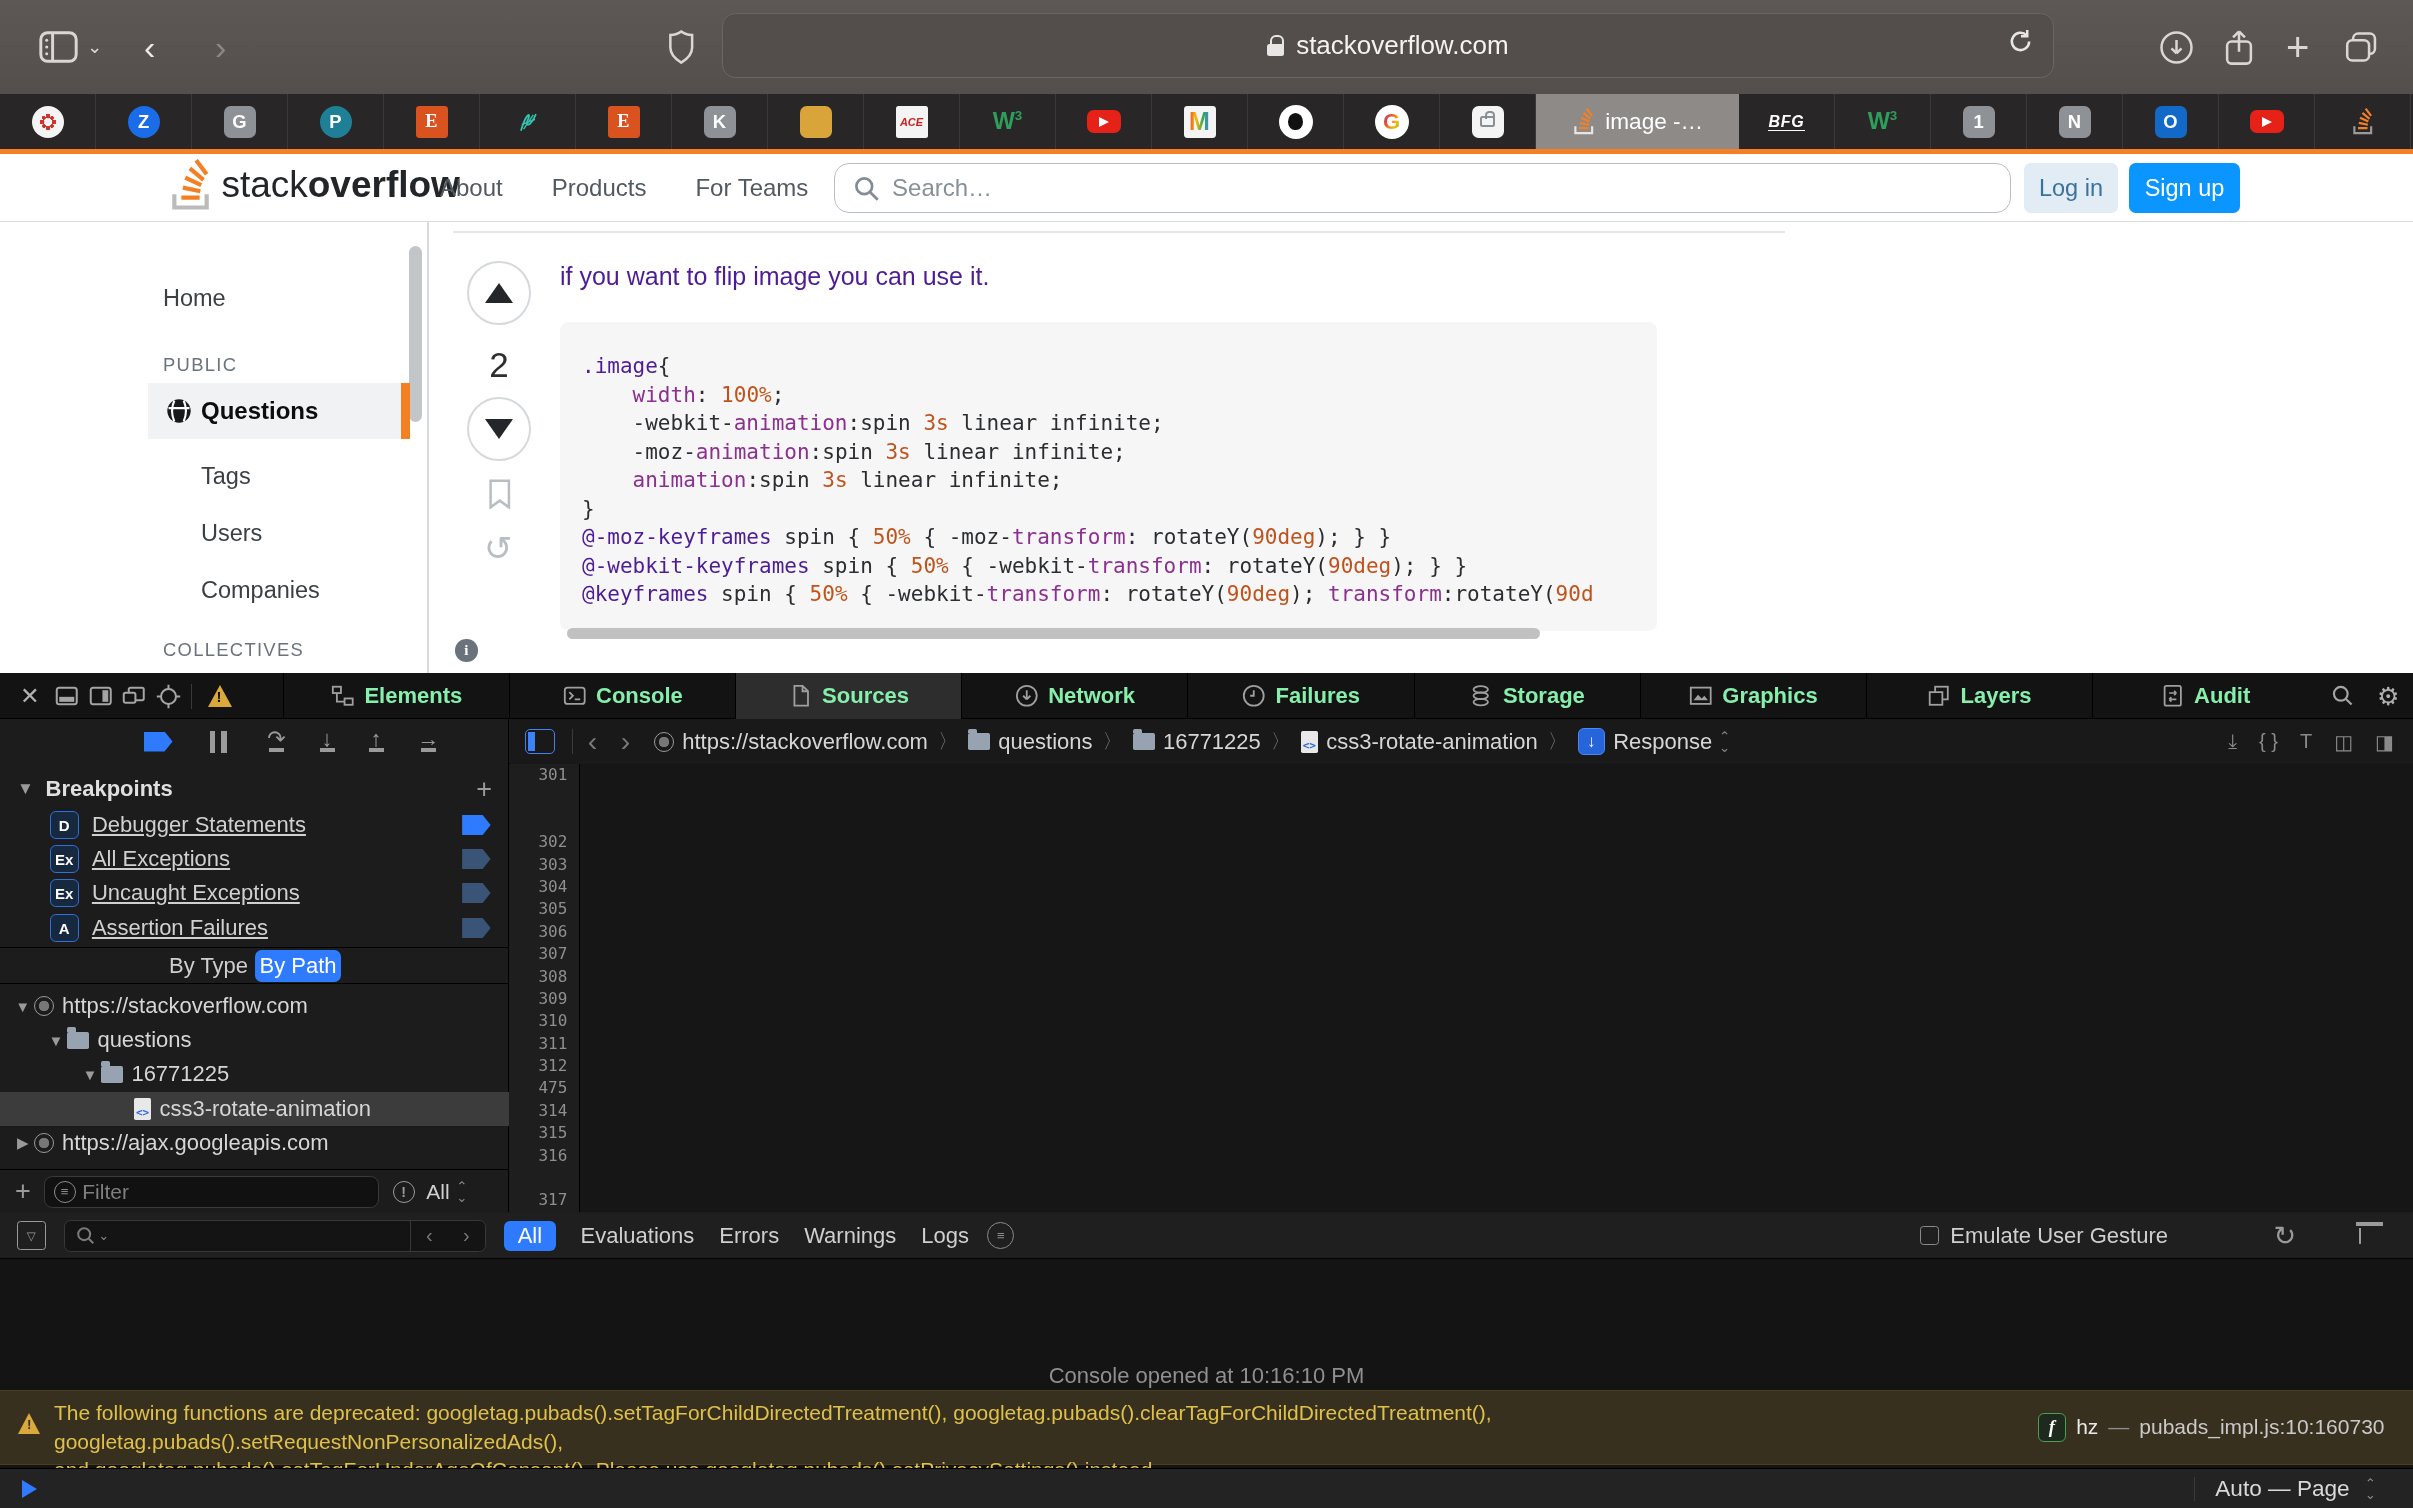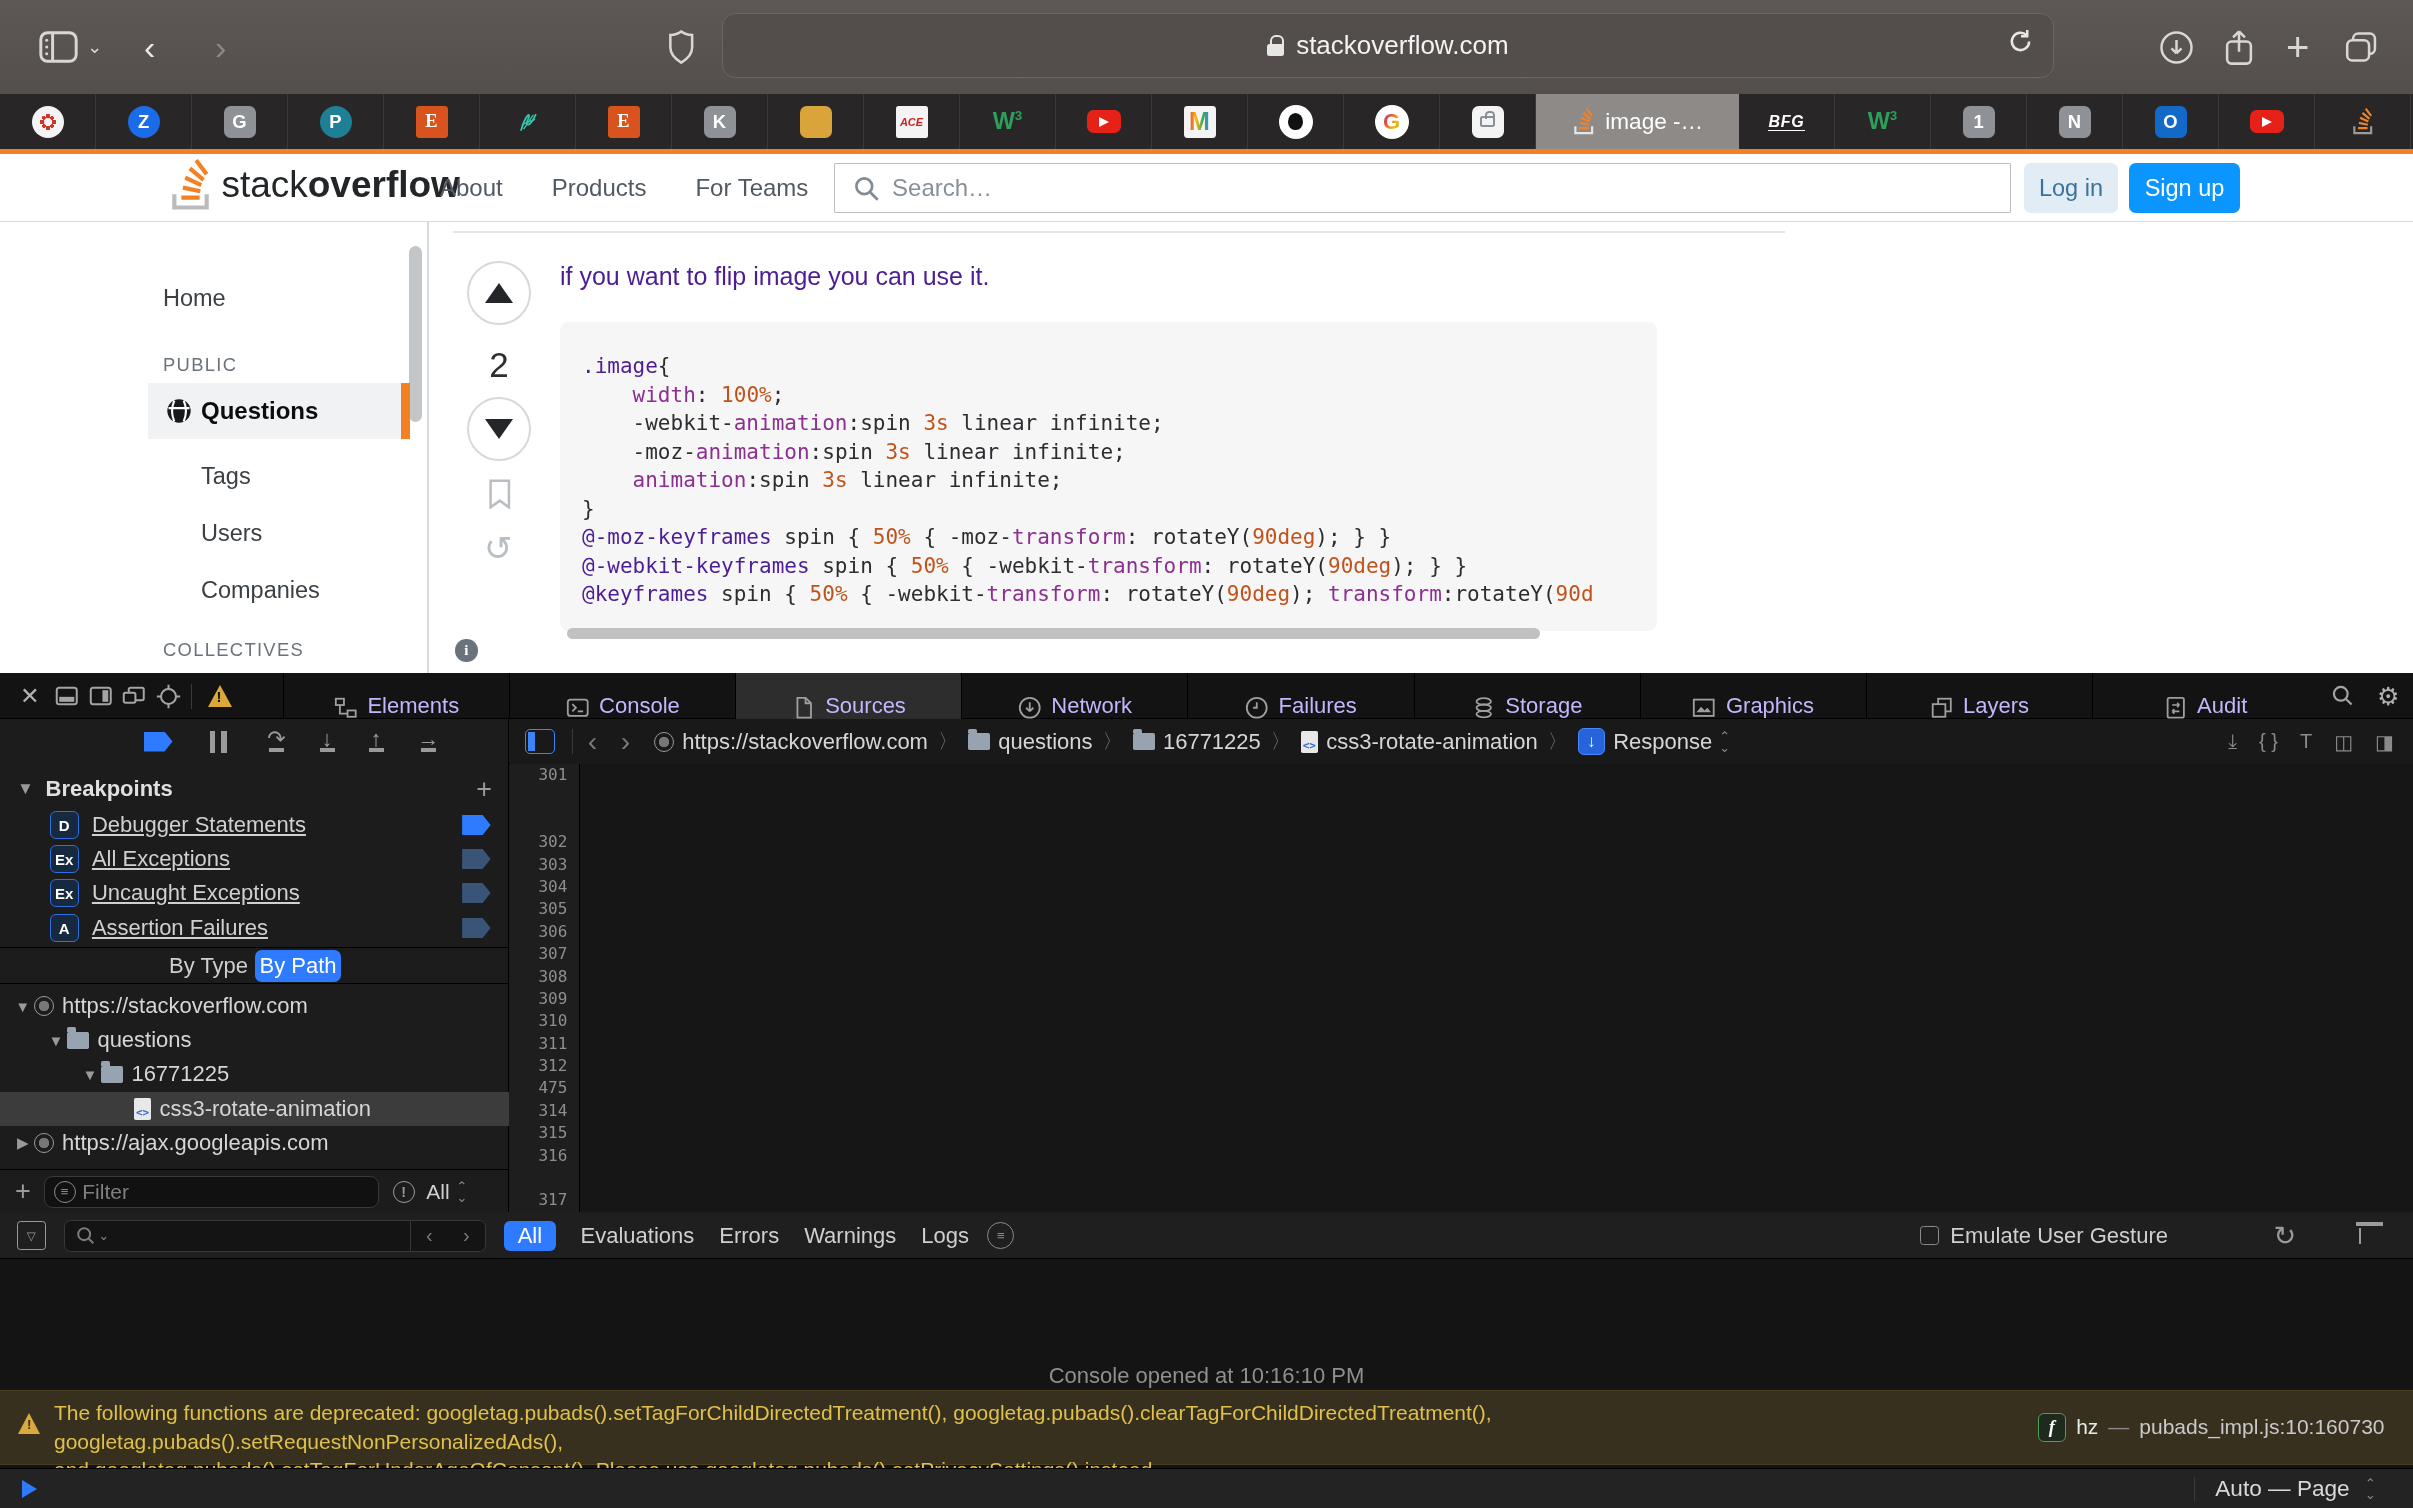--- a/index.html
+++ b/index.html
@@ -59,21 +59,21 @@
   .ace { color:#c22; font-style:italic; font-weight:bold; font-size:11px; }
 
   
   #so-orange { position:absolute; left:0; top:149px; width:2413px; height:5px; background:#f47f24; }
   #so-header { position:absolute; left:0; top:154px; width:2413px; height:68px; background:#fff; border-bottom:1.7px solid #d7dade; }
   #so-logo { position:absolute; left:168px; top:5px; display:flex; align-items:center; gap:8.4px; }
   #so-logo .lg-txt { font-size:37px; color:#232629; }
   #so-logo .lg-txt b { font-weight:bold; }
   #so-nav { position:absolute; left:440px; top:0; height:68px; display:flex; align-items:center; gap:49px; }
   .so-nav-item { color:#525960; font-size:24px; }
-  #so-search { position:absolute; left:834px; top:9.2px; width:1177px; height:50px; border:1.7px solid #b9bec3; border-radius:1px;
+  #so-search { position:absolute; left:834px; top:9.2px; width:1177px; height:50px; border:1.7px solid #b9bec3; border-radius:15px;
                display:flex; align-items:center; padding-left:18.4px; gap:11.7px; background:#fff; }
   #so-search input { border:none; outline:none; font-size:24px; color:#3b4045; width:1006px; font-family:"Liberation Sans",sans-serif; }
   #so-search input::placeholder { color:#879097; }
   .so-btn { position:absolute; top:9.2px; height:50px; border-radius:6.7px; display:flex; align-items:center; justify-content:center; font-size:23.5px; }
   #btn-login { left:2024px; width:94px; background:#e1ecf4; color:#39739d; }
   #btn-signup { left:2129px; width:111px; background:#0a95ff; color:#fff; }
 
   #so-body { position:absolute; left:0; top:222px; width:2413px; height:451px; background:#fff; overflow:hidden; }
   #so-divider { position:absolute; left:427px; top:0; width:1.7px; height:451px; background:#d8dbde; }
   #so-scroll { position:absolute; left:409px; top:23.5px; width:13.4px; height:176px; border-radius:6.7px; background:#c3c6c9; }
@@ -99,22 +99,22 @@
              padding:30px 0 0 22px; overflow:hidden; }
   .so-line { font-family:"DejaVu Sans Mono",monospace; font-size:21px; line-height:28.5px; white-space:pre; color:#2b2d30; }
   .ck-r { color:#4c1d95; } .ck-q { color:#8b2f90; } .ck-v { color:#c0531c; } .ck-t { color:#2b2d30; }
   #so-hscroll { position:absolute; left:567px; top:406px; width:973px; height:11px; border-radius:5.9px; background:#c1c1c1; }
 
   
   #dt { position:absolute; left:0; top:673px; width:2413px; height:836px; background:#1d1d1d; color:#bdbdbd; }
   #dt-tabbar { position:absolute; left:0; top:0; width:2413px; height:46px; background:#131313; border-bottom:0.8px solid #000; }
   .dt-left-ic { position:absolute; top:0; height:46px; display:flex; align-items:center; color:#b0b0b0; }
   #dt-tabs { position:absolute; left:283px; top:0; width:2035px; height:46px; display:flex; }
-  .dt-tab { flex:1; display:flex; align-items:flex-end; justify-content:center; gap:10px; border-left:0.8px solid #000;
-            font-size:22px; color:#c4b5fd; }
+  .dt-tab { flex:1; display:flex; align-items:center; justify-content:center; gap:10px; border-left:0.8px solid #000;
+            font-size:22px; color:#86efac;font-weight:bold; }
   .dt-tab.sel { background:#2d2d2d; }
   .warn-tri { width:0; height:0; border-left:12.6px solid transparent; border-right:12.6px solid transparent;
               border-bottom:22px solid #dba93a; position:relative; }
   .warn-tri::after { content:'!'; position:absolute; left:-3.4px; top:3.4px; color:#131313; font-size:15px; font-weight:bold; }
 
   #dt-navrow { position:absolute; left:0; top:46px; width:2413px; height:45px; border-bottom:0.8px solid #000; }
   #dt-nav-left { position:absolute; left:0; top:0; width:509px; height:45px; background:#1c1c1c; border-right:0.8px solid #000;
                  display:flex; align-items:center; }
   #dt-nav-right { position:absolute; left:510px; top:0; width:1904px; height:45px; background:#191919;
                   display:flex; align-items:center; font-size:22px; color:#d6d6d6; }

